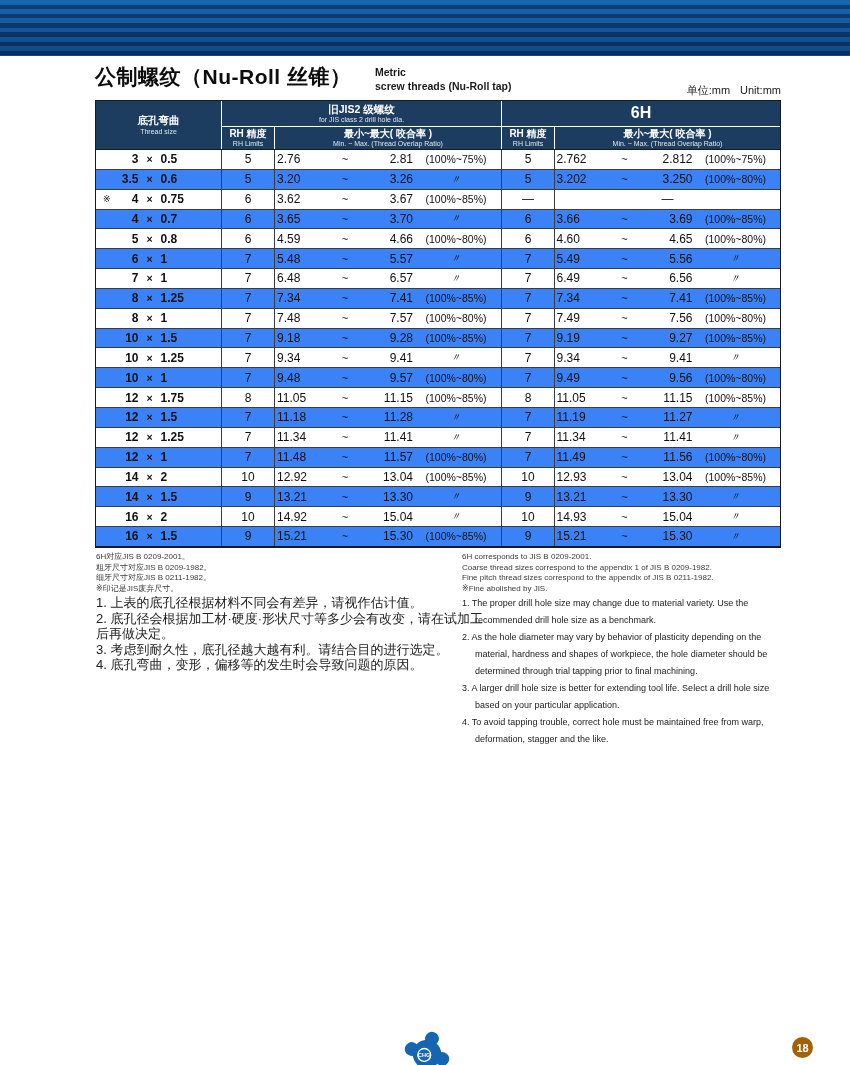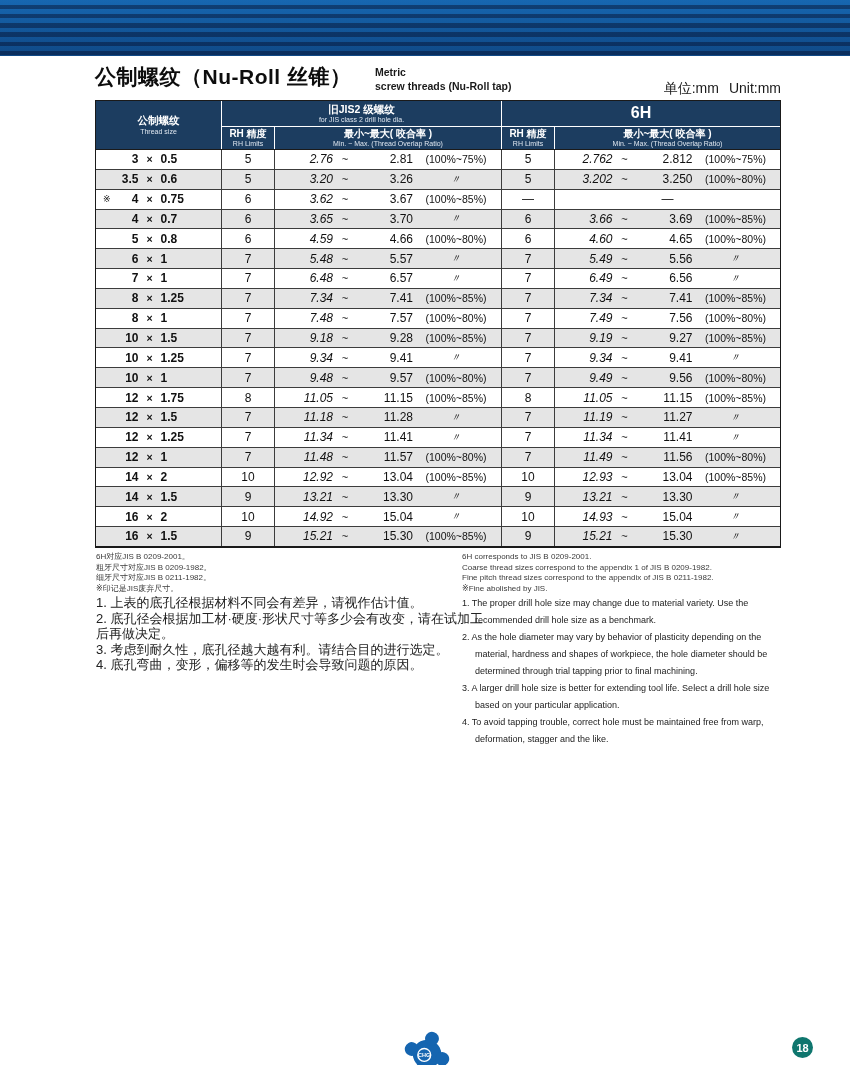--- a/index.html
+++ b/index.html
@@ -17,21 +17,21 @@
       linear-gradient(180deg, rgba(30,110,180,0.10) 0%, rgba(4,24,66,0.38) 100%),
       repeating-linear-gradient(180deg,
         #1666b0 0px, #1666b0 4.8px,
         #0e3a6d 4.8px, #0e3a6d 9.2px);
   }
 
   
   #title-row { position:absolute; left:95px; top:61px; width:686px; height:36px; }
   #page-title { position:absolute; left:0; top:2px; font-size:21px; font-weight:bold; letter-spacing:0.5px; color:#0d0d0d; }
   #metric-sub { position:absolute; left:280px; top:5px; font-size:10.5px; font-weight:bold; line-height:1.3; color:#1a1a1a; }
-  #unit-label { position:absolute; right:0; bottom:-1px; font-size:14px; color:#1a1a1a;margin-top:10px; }
+  #unit-label { position:absolute; right:0; bottom:-1px; font-size:11px; color:#1a1a1a;margin-top:10px; }
   #unit-label span { margin-left:10px; }
 
   
   #drill-table {
     position:absolute; left:95px; top:100px; width:686px;
     border:1px solid #1a1a1a; border-bottom-width:2px; background:#fff;
   }
   .thead {
     display:grid; grid-template-columns:125px 53px 227px 53px 1fr;
     grid-template-rows:25px 23px; background:#1c3d60; color:#fff;
@@ -48,50 +48,50 @@
   .h-rh2 { grid-column:4; grid-row:2; border-left:1px solid #fff; border-top:1px solid #fff; }
   .h-mm2 { grid-column:5; grid-row:2; border-left:1px solid #fff; border-top:1px solid #fff; }
   .h-rh1 .cn,.h-rh2 .cn { font-size:10px; }
   .h-mm1 .cn,.h-mm2 .cn { font-size:10px; }
 
   .trow {
     display:grid; grid-template-columns:125px 53px 227px 53px 1fr;
     height:19.85px; border-top:1px solid #3c3c3c; align-items:stretch;
   }
   .trow:first-child { border-top:1px solid #1a1a1a; }
-  .trow.gray { background:#e5e5e5; }
+  .trow.gray { background:#3b82f6; }
   .trow.white { background:#ffffff; }
   .tcell { display:flex; align-items:center; justify-content:center; border-left:1px solid #3c3c3c; font-size:12px; color:#111; overflow:hidden; }
   .tcell:first-child { border-left:none; }
 
   .thread-cell { position:relative; font-weight:bold; }
   .thread-cell .mark { position:absolute; left:7px; top:50%; transform:translateY(-50%); font-size:9px; font-weight:normal; }
   .thread-cell .dia { width:26px; text-align:right; }
   .thread-cell .tms { width:22px; text-align:center; font-size:10.5px; }
   .thread-cell .pitch { width:44px; text-align:left; }
 
-  .mm-cell .mn { width:56px; text-align:right;font-style:italic; }
+  .mm-cell .mn { width:56px; text-align:left; }
   .mm-cell .td { width:24px; text-align:center; font-size:11px; }
   .mm-cell .mx { width:56px; text-align:right; }
   .mm-cell .ratio { width:86px; text-align:center; font-size:10.5px; white-space:nowrap; }
   .ratio.ditto { font-style:italic; font-size:11px; letter-spacing:1px; }
 
   
   .ref-block { position:absolute; top:552px; font-size:8px; line-height:1.33; color:#3a3a3a; }
   #ref-left { left:96px; }
   #ref-right { left:462px; }
   #notes-cn { position:absolute; left:96px; top:595px; width:400px; font-size:13px; line-height:15.5px; color:#222; }
   #notes-en { position:absolute; left:462px; top:595px; width:322px; font-size:9px; line-height:17px; color:#222; }
   #notes-en .note { padding-left:13px; text-indent:-13px; }
 
   
   #brand-logo { position:absolute; left:404px; top:1031px; width:46px; height:46px; }
   #page-num {
     position:absolute; left:792px; top:1037px; width:21px; height:21px; border-radius:50%;
-    background:#0f766e; color:#fff; font-size:11px; font-weight:bold;
+    background:#a16207; color:#fff; font-size:11px; font-weight:bold;
     display:flex; align-items:center; justify-content:center;
   }
 </style>
 </head>
 <body>
 
 <div id="page">
 
   <div id="banner"></div>
 
@@ -100,21 +100,21 @@
     <div id="metric-sub">
       <div>Metric</div>
       <div>screw threads (Nu-Roll tap)</div>
     </div>
     <div id="unit-label"><span>单位:mm</span><span>Unit:mm</span></div>
   </div>
 
   <div id="drill-table">
     <div class="thead">
       <div class="hcell h-thread">
-        <span class="cn">公制螺纹</span>
+        <span class="cn">底孔弯曲</span>
         <span class="en">Thread size</span>
       </div>
       <div class="hcell h-g1">
         <span class="cn">旧JIS2 级螺纹</span>
         <span class="en">for JIS class 2 drill hole dia.</span>
       </div>
       <div class="hcell h-g2">
         <span class="cn">6H</span>
       </div>
       <div class="hcell h-rh1">

